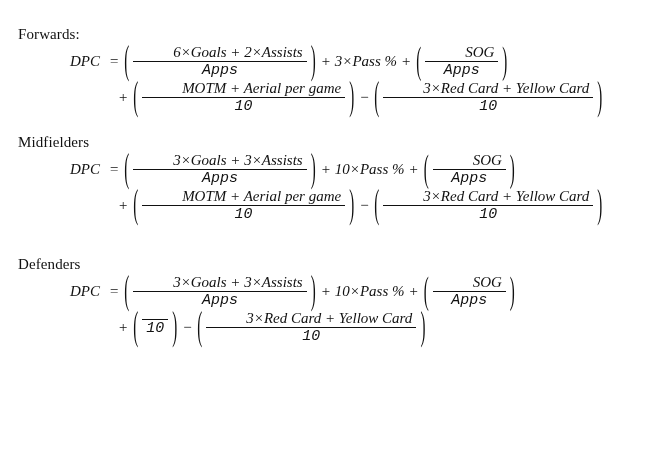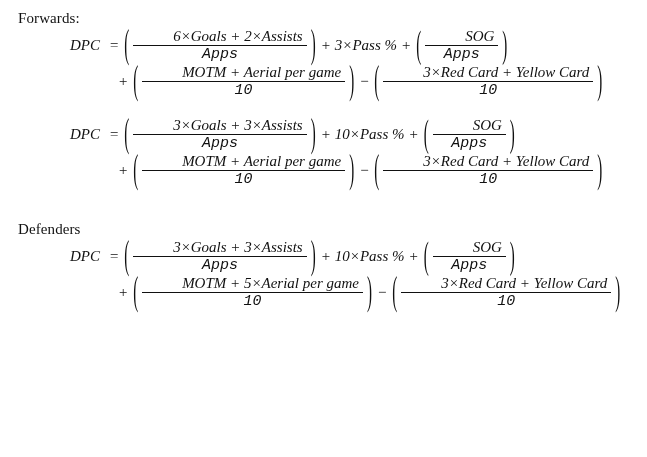--- a/index.html
+++ b/index.html
@@ -12,21 +12,21 @@
     height: 457px;
     font-family: "Liberation Serif", serif;
     color: #111111;
     overflow: hidden;
   }
   .page {
     position: relative;
     width: 647px;
     height: 457px;
     box-sizing: border-box;
-    padding: 10px 12px 0 18px;
+    padding: 26px 12px 0 18px;
   }
   .block {
     margin: 0 0 0 0;
   }
   .section-title {
     font-family: "Liberation Serif", serif;
     font-size: 15px;
     color: #111;
     margin: 0 0 2px 0;
     letter-spacing: 0.1px;
@@ -150,20 +150,21 @@
           <span class="den">10</span>
         </span>
         <span class="paren">)</span>
       </div>
     </div>
   </div>
 
   <div class="gap-fwd"></div>
 
   <div class="block">
+    <div class="section-title">Midfielders</div>
 
     <div class="formula">
       <div class="row line1">
         <span class="lhs">DPC</span>
         <span class="op">=</span>
         <span class="paren">(</span>
         <span class="frac">
           <span class="num">3×Goals + 3×Assists</span>
           <span class="den">Apps</span>
         </span>
@@ -221,21 +222,20 @@
           <span class="num">SOG</span>
           <span class="den">Apps</span>
         </span>
         <span class="paren-sm">)</span>
       </div>
 
       <div class="row line2">
         <span class="op">+</span>
         <span class="paren">(</span>
         <span class="frac">
-          <span class="num">MOTM + 5×Aerial per game</span>
           <span class="den">10</span>
         </span>
         <span class="paren">)</span>
         <span class="op">−</span>
         <span class="paren">(</span>
         <span class="frac">
           <span class="num">3×Red Card + Yellow Card</span>
           <span class="den">10</span>
         </span>
         <span class="paren">)</span>

